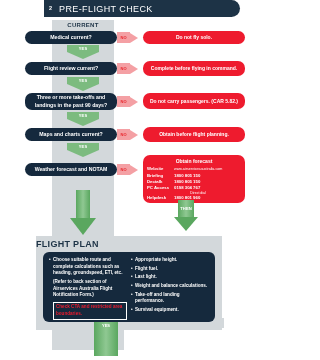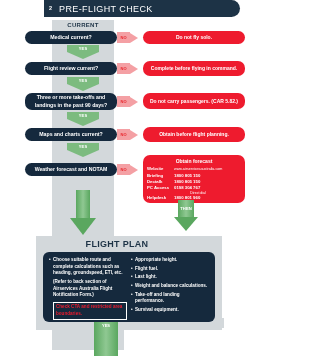--- a/index.html
+++ b/index.html
@@ -148,21 +148,21 @@
     margin-top:-1px;margin-left:8px;
   }
 
   
   .fp-outer{
     position:absolute;left:36px;top:236px;width:186px;height:94px;
     background:#d3d8db;
   }
   .fp-title{
     position:absolute;left:36px;top:239px;width:162px;
-    text-align:center;color:#1d3346;
+    text-align:left;color:#1d3346;
     font-size:9px;font-weight:bold;letter-spacing:.3px;
   }
   .fp-inner{
     position:absolute;left:43px;top:252px;width:172px;height:70px;
     background:#15293d;border-radius:6px;
     box-sizing:border-box;padding:5px 6px;
     display:flex;gap:4px;
   }
   .fp-col{flex:1;}
   .fp-item{

